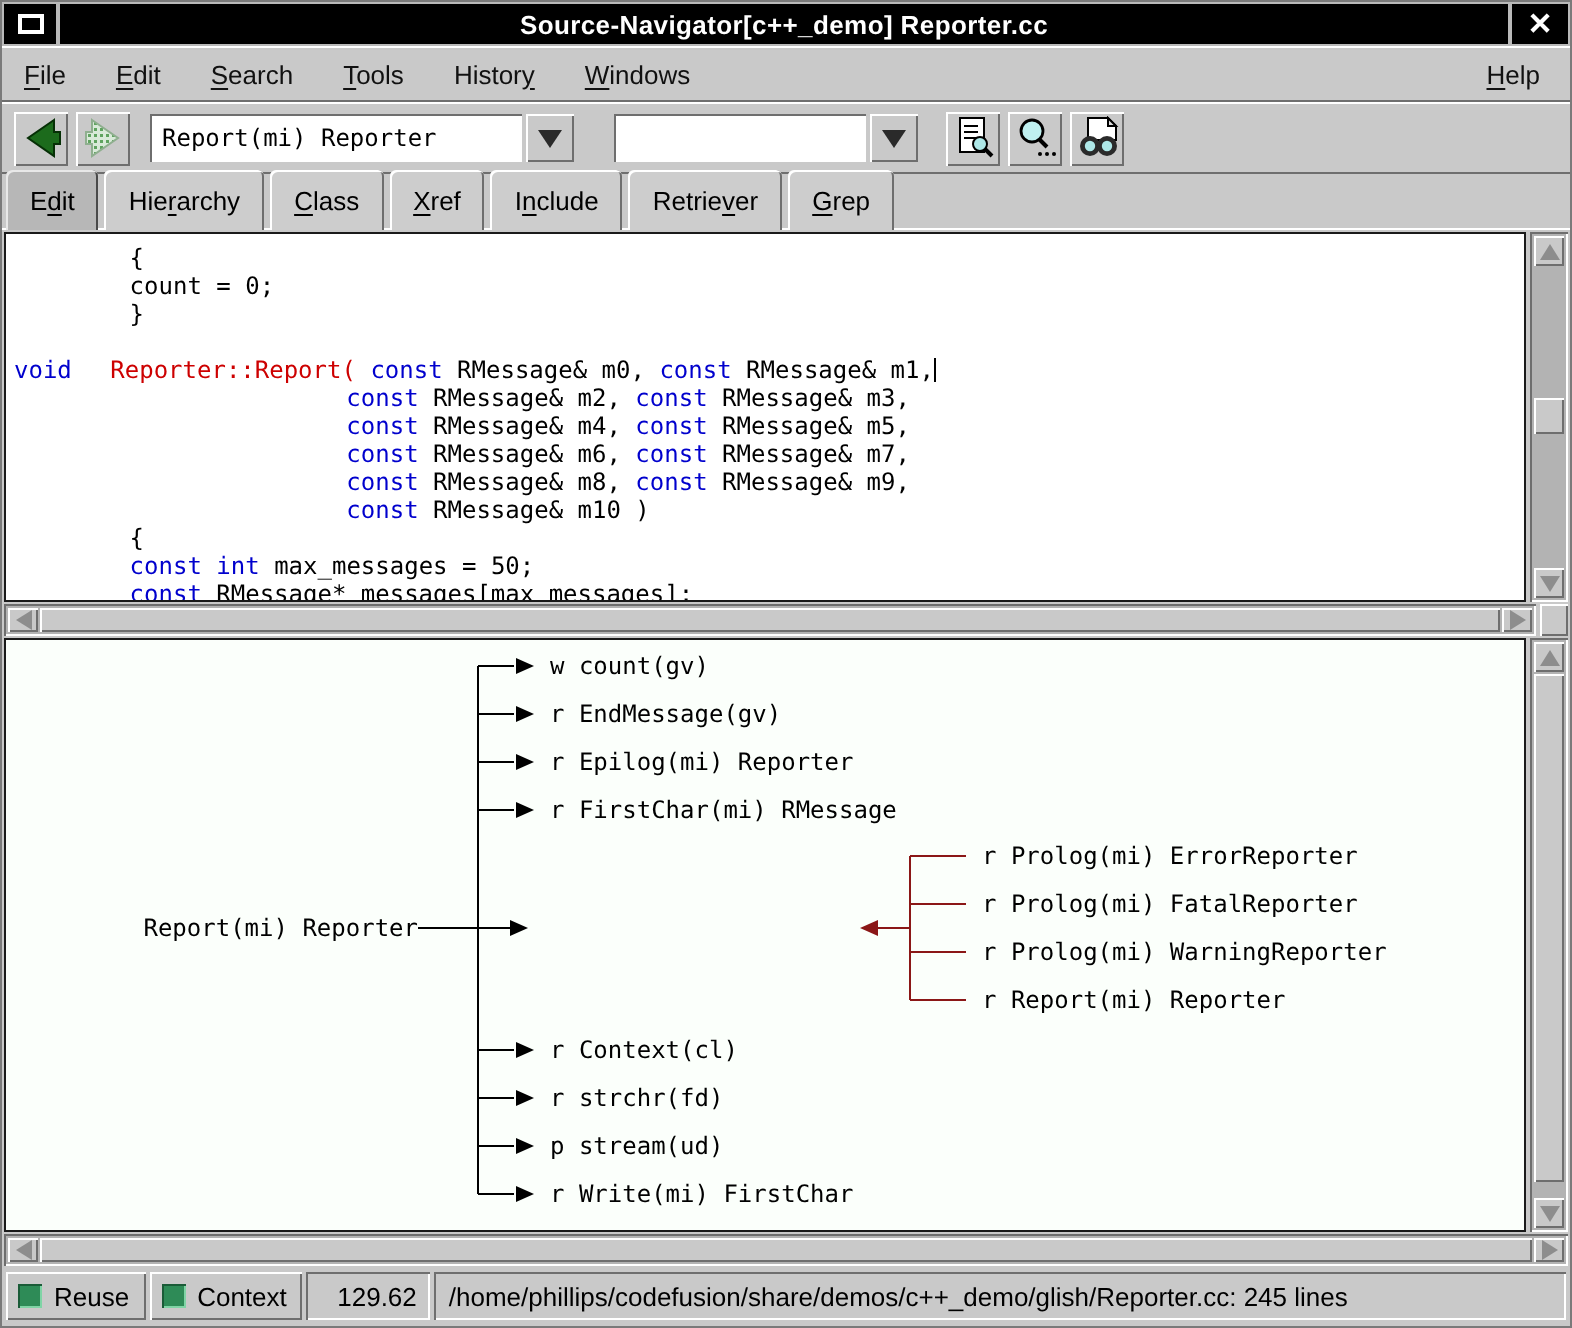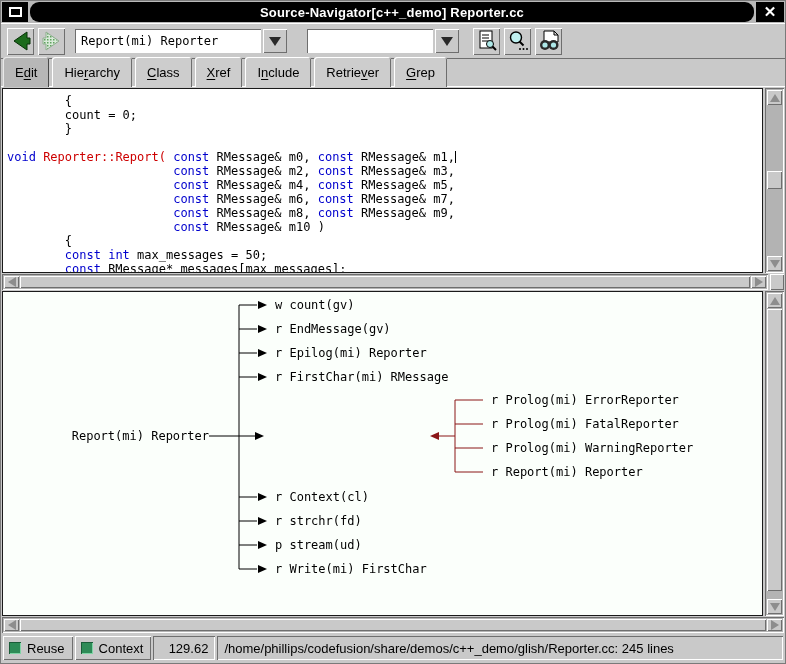--- a/index.html
+++ b/index.html
@@ -15,21 +15,21 @@
     display:flex; flex-direction:column; position:relative;
     border:1px solid #7a7a7a;
   }
   .raised{ box-shadow: inset 1px 1px 0 var(--ui-light), inset -1px -1px 0 var(--ui-dark); }
   .sunken{ box-shadow: inset 1px 1px 0 var(--ui-dark), inset -1px -1px 0 var(--ui-light); }
 
   
   .titlebar{ height:22px; background:#b9b9b9; display:flex; align-items:stretch; gap:2px; padding:1px; }
   .title-menu-btn{ width:26px; background:#000; display:flex; align-items:center; justify-content:center; cursor:pointer; }
   .title-menu-glyph{ width:13px; height:10px; border:2px solid #fff; background:#000; }
-  .title-text{ flex:1; background:#000; color:#fff; font-weight:bold; font-size:13px; display:flex; align-items:center; justify-content:center; letter-spacing:.2px;border-radius:9px; }
+  .title-text{ flex:1; background:#000; color:#fff; font-weight:bold; font-size:13px; display:flex; align-items:center; justify-content:center; letter-spacing:.2px; }
   .title-close-btn{ width:28px; background:#000; color:#fff; font-weight:bold; font-size:15px; display:flex; align-items:center; justify-content:center; cursor:pointer; }
 
   
   .menubar{ height:28px; display:flex; align-items:center; padding:0 10px; font-size:13px; box-shadow: inset 0 1px 0 var(--ui-light), inset 0 -1px 0 var(--ui-dark); }
   .menu-item{ padding:3px 1px; margin-right:23px; cursor:pointer; color:#111; }
   .menu-item u{ text-underline-offset:2px; }
   .menu-spacer{ flex:1; }
 
   
   .toolbar{ height:36px; display:flex; align-items:center; padding:0 6px; box-shadow: inset 0 1px 0 var(--ui-light), inset 0 -1px 0 var(--ui-dark); }
@@ -51,21 +51,21 @@
   .tab u{ text-underline-offset:2px; }
 
   
   .pane-row{ display:flex; }
   .pane-row.editor-row{ height:186px; }
   .pane-row.tree-row{ flex:1; }
   .pane{ flex:1; border:1px solid #1a1a1a; margin:1px 0 0 1px; position:relative; overflow:hidden; }
   .editor-pane{ background:#ffffff; font-family:"DejaVu Sans Mono", monospace; font-size:12px; line-height:14px; padding:5px 0 0 4px; white-space:pre; cursor:text; }
   .tree-pane{ background:#fbfffb; }
   .code-line{ height:14px; }
-  .seg-kw{ color:var(--kw); } .seg-fn{ color:var(--fn); } .seg-plain{ color:#000; }
+  .seg-kw{ color:var(--kw); } .seg-fn{ color:var(--fn);margin-left:12px; } .seg-plain{ color:#000; }
   .caret{ display:inline-block; width:1px; height:12px; background:#000; vertical-align:-2px; }
 
   
   .vscroll{ width:19px; background:#b3b3b3; display:flex; flex-direction:column; margin:1px 1px 0 2px;
     box-shadow: inset 1px 1px 0 var(--ui-dark), inset -1px -1px 0 var(--ui-light); padding:2px; }
   .hscroll-row{ height:17px; display:flex; align-items:stretch; padding:1px 1px 0 1px; gap:2px; }
   .hscroll{ flex:1; background:#b3b3b3; display:flex; box-shadow: inset 1px 1px 0 var(--ui-dark), inset -1px -1px 0 var(--ui-light); padding:2px; }
   .sb-btn{ background:var(--ui); display:flex; align-items:center; justify-content:center; cursor:pointer; flex:none; }
   .vscroll .sb-btn{ height:15px; }
   .hscroll .sb-btn{ width:15px; }
@@ -99,20 +99,30 @@
   <div class="titlebar">
     <div class="title-menu-btn">
       <div class="title-menu-glyph"></div>
     </div>
     <div class="title-text">Source-Navigator[c++_demo] Reporter.cc</div>
     <div class="title-close-btn">
       <span>✕</span>
     </div>
   </div>
 
+  <div class="menubar" id="menubar">
+      <div class="menu-item"><u>F</u>ile</div>
+      <div class="menu-item"><u>E</u>dit</div>
+      <div class="menu-item"><u>S</u>earch</div>
+      <div class="menu-item"><u>T</u>ools</div>
+      <div class="menu-item">Histor<u>y</u></div>
+      <div class="menu-item"><u>W</u>indows</div>
+      <div class="menu-spacer"></div>
+      <div class="menu-item" style="margin-right: 4px;"><u>H</u>elp</div>
+    </div>
 
   <div class="toolbar">
     <div class="tool-btn raised">
       <svg width="22" height="22">
         <polygon points="17,2 4,11 17,20 17,14 20,14 20,8 17,8" fill="#1c6b1c" stroke="#063006" stroke-width="1"></polygon>
       </svg>
     </div>
     <div class="tool-btn raised">
       <svg width="22" height="22">
         <defs>

